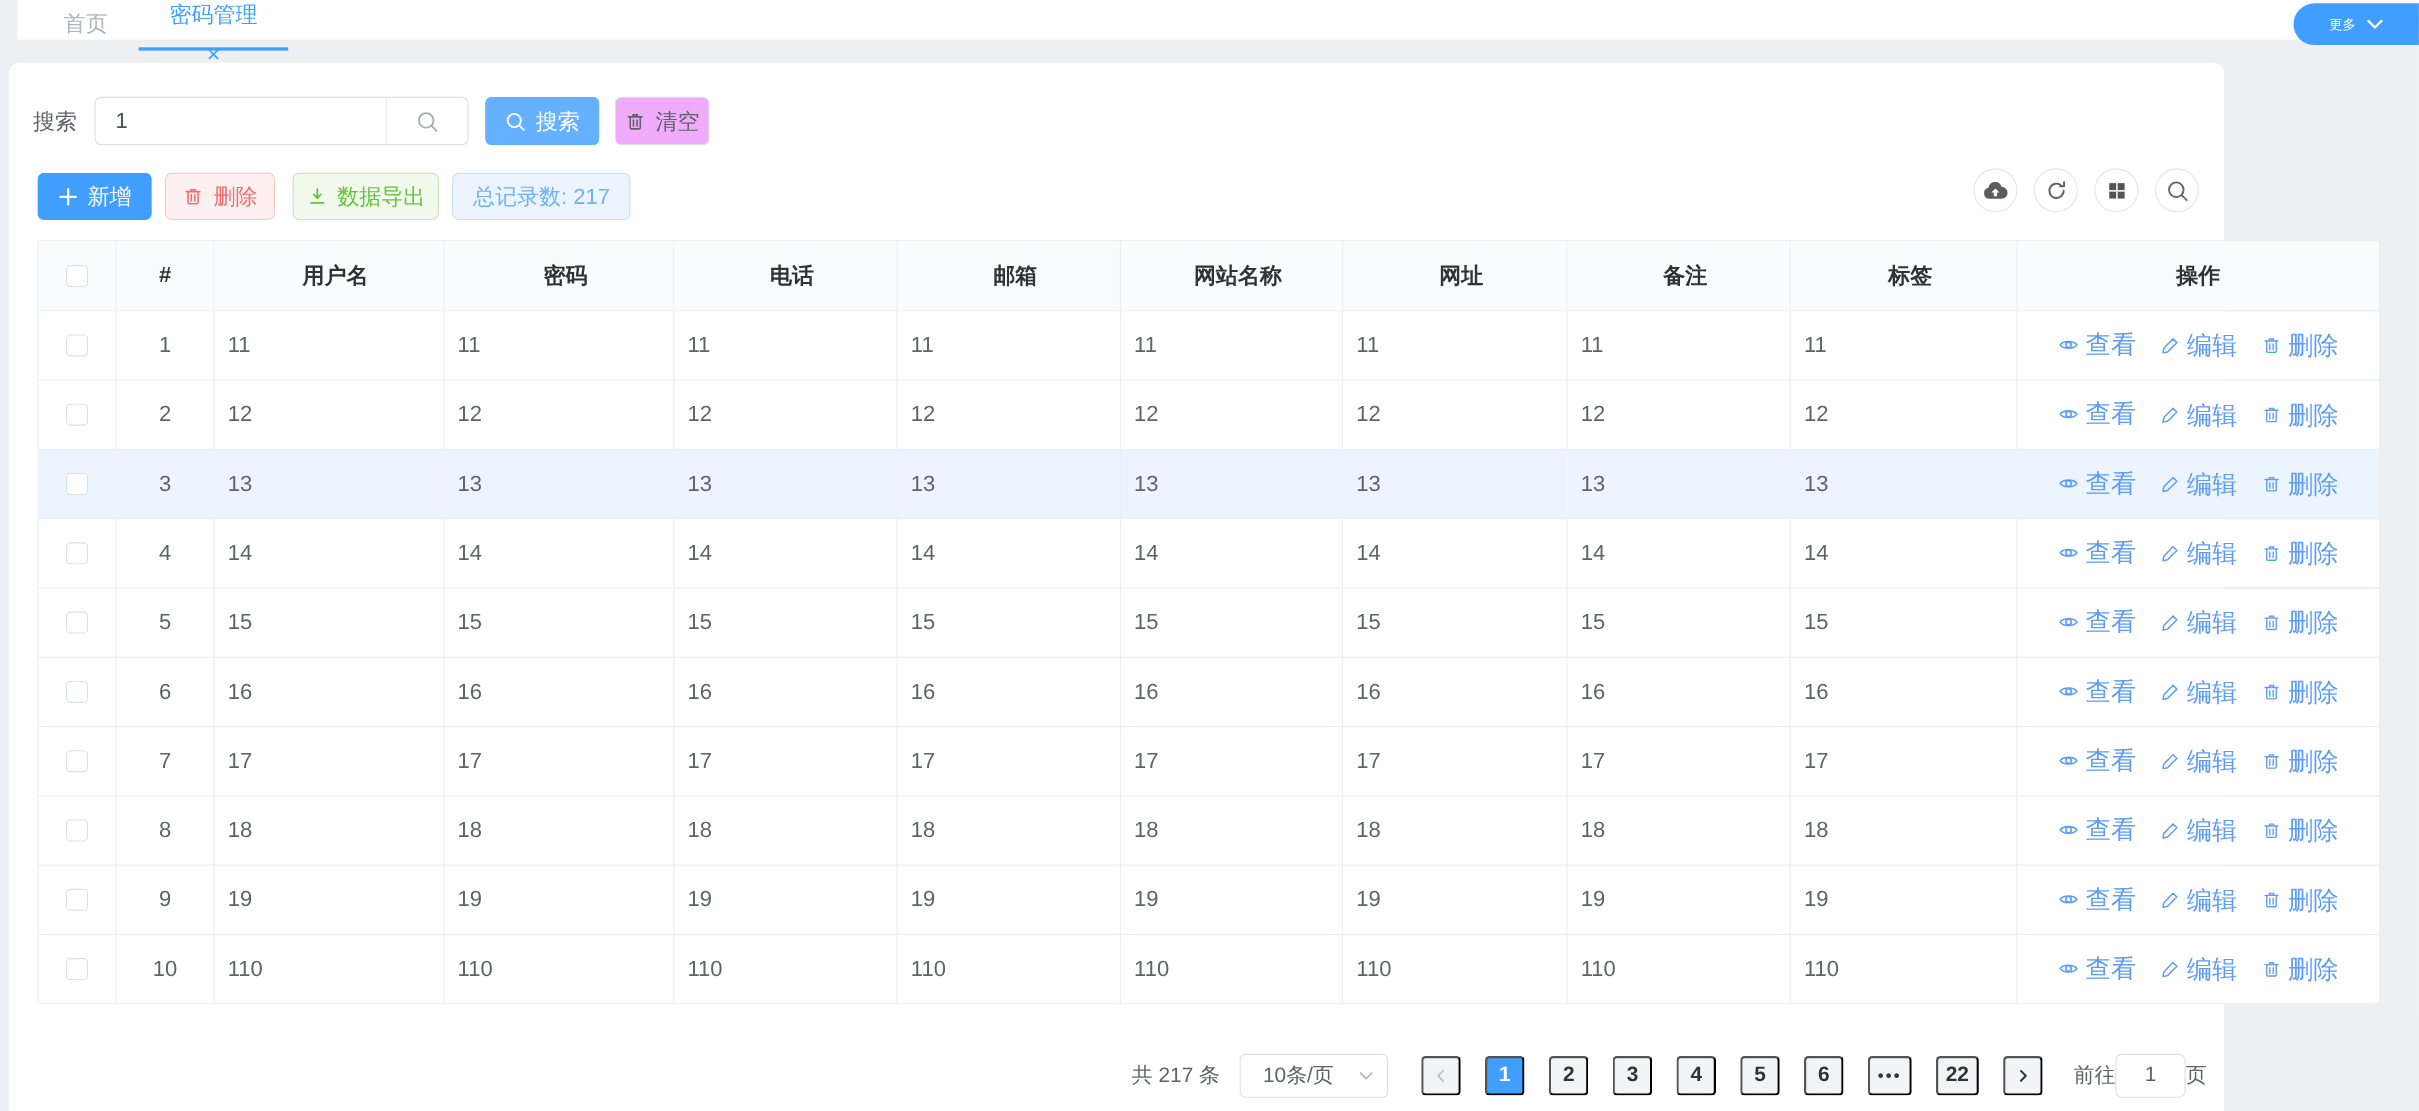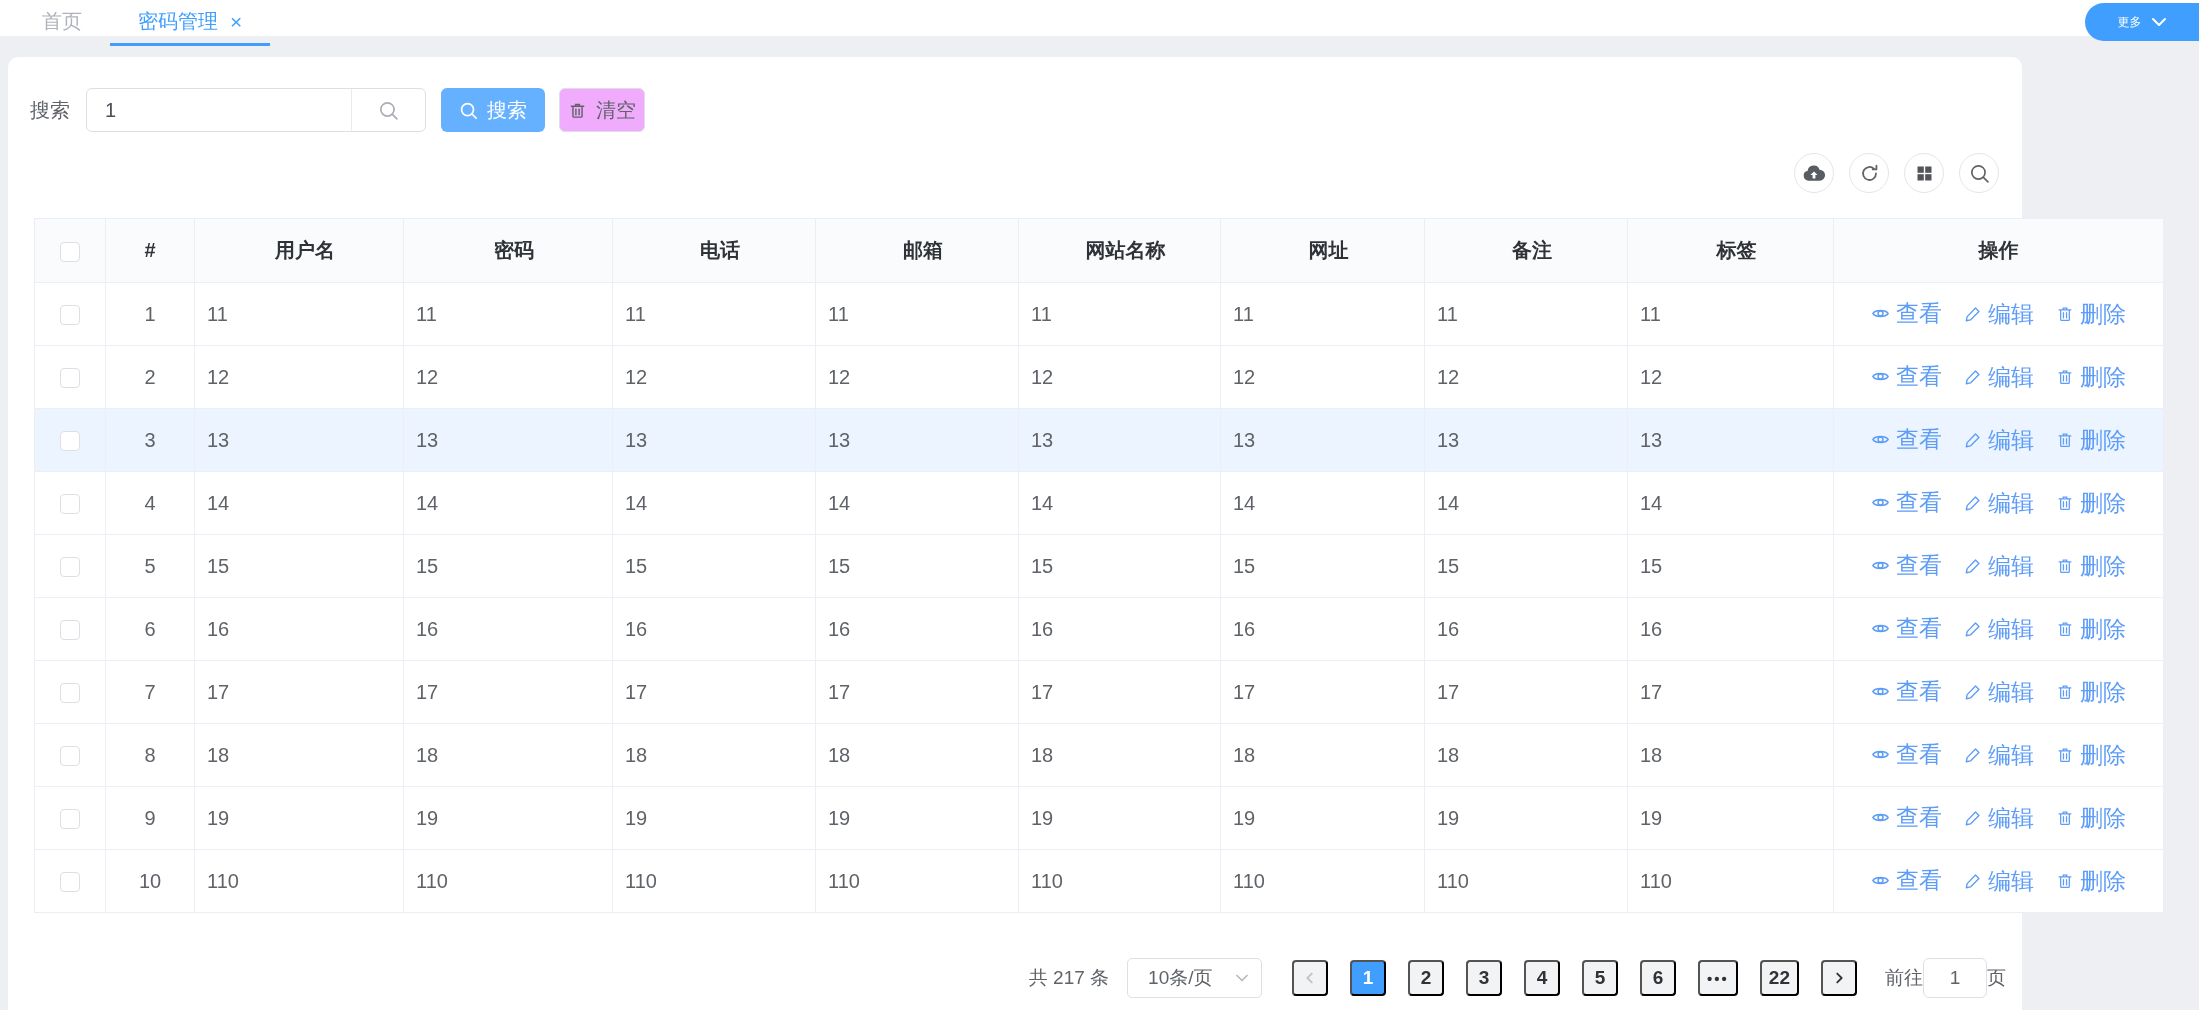--- a/index.html
+++ b/index.html
@@ -1,24 +1,24 @@
 <!DOCTYPE html>
 <html><head>
 <meta charset="utf-8">
 <style>
   * { margin:0; padding:0; box-sizing:border-box; }
   html,body { width:2199px; height:1010px; overflow:hidden; }
   body { background:#edeff2; font-family:"Liberation Sans","DejaVu Sans",sans-serif; position:relative; }
 
   
-  .tabbar { position:absolute; top:0; left:0; right:0; height:36px; background:#fff; }
+  .tabbar { position:absolute; top:0; left:16px; right:0; height:36px; background:#fff; }
   .tabs { display:flex; height:46px; padding-left:14px; }
   .tab { display:flex; align-items:center; gap:12px; padding:0 28px; font-size:20px;
          color:#aeb3bb; cursor:pointer; border-bottom:3px solid transparent; }
-  .tab.active { color:#409eff; border-bottom-color:#409eff; }
+  .tab.active { color:#409eff; border-bottom-color:#409eff;flex-direction:column; }
   .tab-close { font-size:21px; color:#409eff; line-height:1; }
   .more-btn { position:absolute; top:3px; right:0; height:38px; width:114px; background:#409eff;
               color:#fff; border:none; border-radius:19px 0 0 19px; font-size:12px;
               display:flex; align-items:center; justify-content:center; gap:9px; cursor:pointer; }
 
   
   .card { position:absolute; top:57px; left:8px; width:2014px; height:953px; background:#fff;
           border-radius:10px 10px 0 0; }
 
   
@@ -123,20 +123,43 @@
       <span>搜索</span>
     </button>
     <button class="btn btn-clear">
       <svg width="19" height="19" viewBox="0 0 20 20">
           <path d="M3.5 5.5h13M8 5.2V3.6h4v1.6M5.2 5.5V16a1 1 0 0 0 1 1h7.6a1 1 0 0 0 1-1V5.5M8.3 8.6v5.8M11.7 8.6v5.8" fill="none" stroke="currentColor" stroke-width="1.5" stroke-linecap="round"></path>
         </svg>
       <span>清空</span>
     </button>
   </div>
 
+  <div class="toolbar">
+    <button class="btn btn-add">
+      <svg width="18" height="18" viewBox="0 0 18 18">
+          <path d="M9 2v14M2 9h14" stroke="#fff" stroke-width="2" stroke-linecap="round"></path>
+        </svg>
+      <span>新增</span>
+    </button>
+    <button class="btn btn-del">
+      <svg width="19" height="19" viewBox="0 0 20 20">
+          <path d="M3.5 5.5h13M8 5.2V3.6h4v1.6M5.2 5.5V16a1 1 0 0 0 1 1h7.6a1 1 0 0 0 1-1V5.5M8.3 8.6v5.8M11.7 8.6v5.8" fill="none" stroke="currentColor" stroke-width="1.5" stroke-linecap="round"></path>
+        </svg>
+      <span>删除</span>
+    </button>
+    <button class="btn btn-export">
+      <svg width="19" height="19" viewBox="0 0 20 20">
+          <path d="M10 3v8M6.6 8.2 10 11.6l3.4-3.4M4 16.2h12" fill="none" stroke="currentColor" stroke-width="1.7" stroke-linecap="round" stroke-linejoin="round"></path>
+        </svg>
+      <span>数据导出</span>
+    </button>
+    <div class="total-badge">
+      <span>总记录数: 217</span>
+    </div>
+  </div>
 
   <div class="circle-btns">
     <button class="circle-btn">
       <svg width="24" height="18" viewBox="0 0 22 16">
           <path d="M6 15a4.6 4.6 0 0 1-.8-9.1A5.6 5.6 0 0 1 16.1 5 4 4 0 0 1 16.2 15Z" fill="#585c63"></path>
           <path d="M11 6.6l3.3 3.3h-2v3.1H9.7V9.9h-2z" fill="#fff"></path>
         </svg>
     </button>
     <button class="circle-btn">
       <svg width="21" height="21" viewBox="0 0 20 20">

